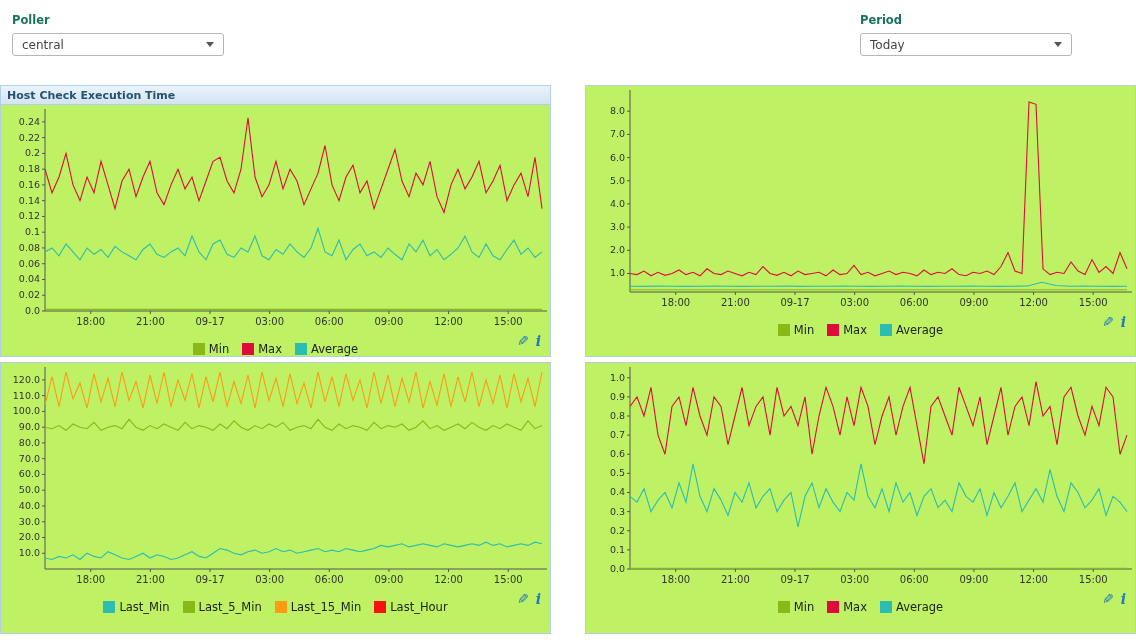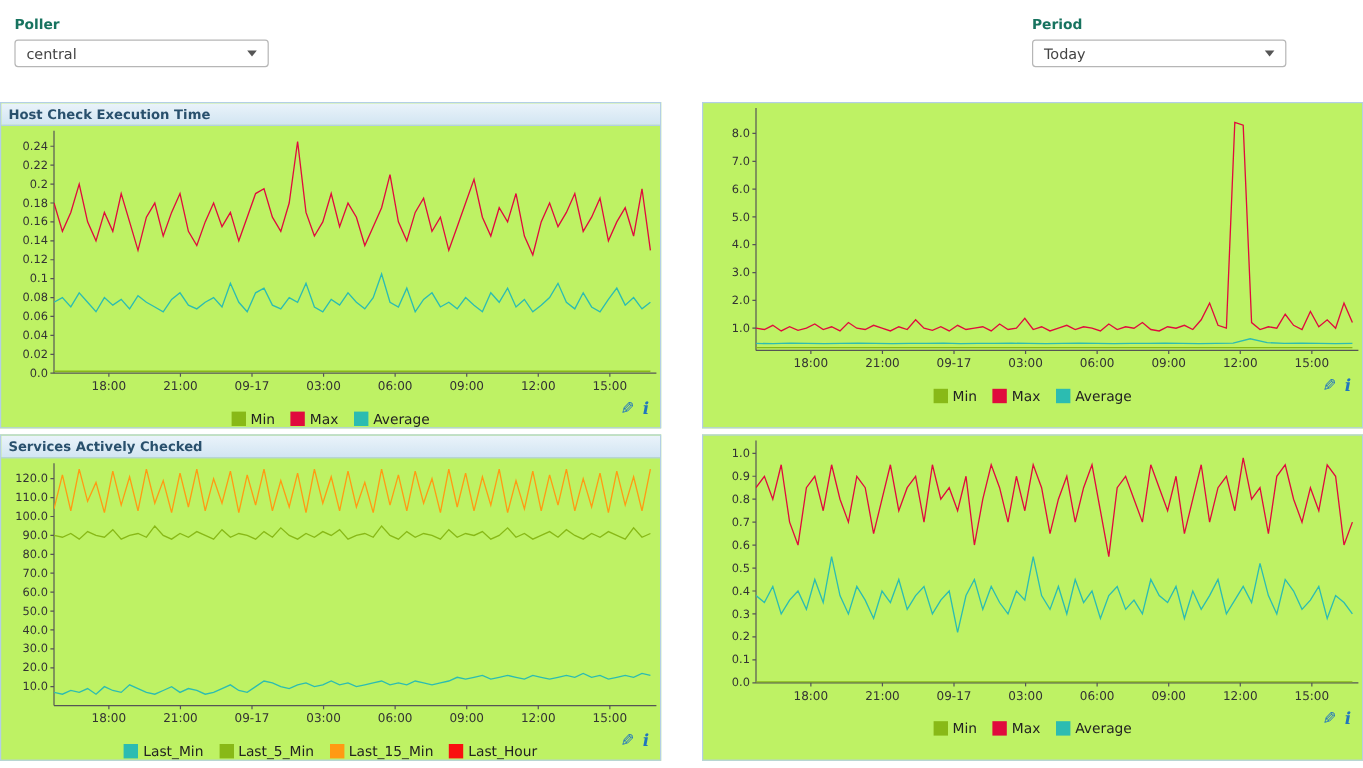--- a/index.html
+++ b/index.html
@@ -196,21 +196,20 @@
             </span>
           </div>
         <div class="panel-icons">
           <span class="icon-edit">✎</span>
           <span class="icon-info">i</span>
         </div>
       </div>
     </section>
 
     <section class="panel">
-      <header class="panel-header">Services Actively Checked</header>
       <div class="chart">
           <svg viewBox="0 0 549 227" width="549" height="227">
             <defs>
               <clipPath id="cp2">
                 <rect x="44" y="6" width="505" height="200"></rect>
               </clipPath>
             </defs>
             <line x1="44" y1="4" x2="44" y2="206" stroke="#555" stroke-width="1"></line>
             <line x1="44" y1="206" x2="546" y2="206" stroke="#555" stroke-width="1"></line>
             <line x1="41" y1="190.24" x2="44" y2="190.24" stroke="#555"></line>

